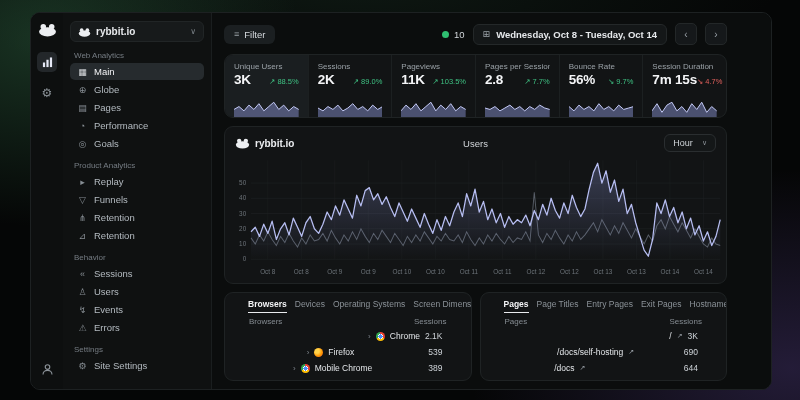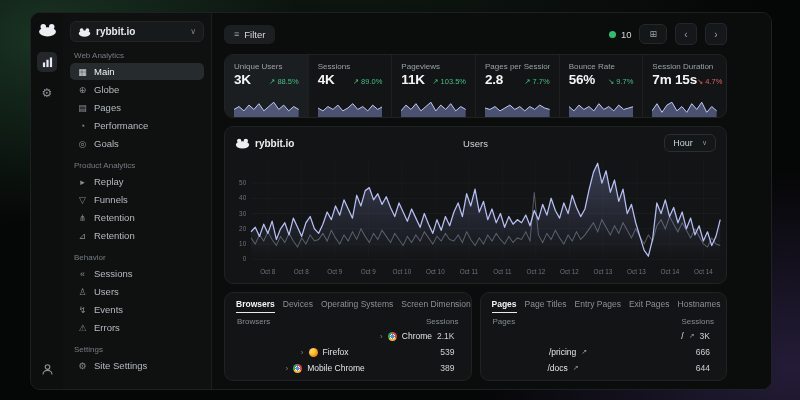--- a/index.html
+++ b/index.html
@@ -58,21 +58,21 @@
   .chart-head{position:relative;display:flex;align-items:center;padding:7px 10px 1px;}
   .brand{display:flex;gap:5px;align-items:center;font-size:10px;font-weight:bold;color:#eceef1;}
   .brand svg{width:15px;height:12px;fill:#eceef1;}
   .chart-title{position:absolute;left:50%;transform:translateX(-50%);font-size:9.5px;color:#d3d7db;}
   .btn-hour{margin-left:auto;display:flex;gap:9px;align-items:center;border:1px solid #2a2e30;border-radius:6px;padding:3px 8px;font-size:9px;color:#ced3d7;background:#141718;}
   .btn-hour .chev{color:#8a9197;font-size:7px;}
   .chart-body{flex:1;}
   .chart-body svg{display:block;width:100%;height:100%;}
   
   .panels{display:flex;gap:8px;flex:1;min-height:0;}
-  .panel{flex:1;background:#121415;border:1px solid #1f2324;border-radius:9px;padding:6px 11px 5px;display:flex;flex-direction:column;min-width:0;overflow:hidden;}
+  .panel{flex:1;background:#121415;border:1px solid #1f2324;border-radius:9px;padding:6px 23px 5px;display:flex;flex-direction:column;min-width:0;overflow:hidden;}
   .tabs{display:flex;gap:8px;align-items:flex-start;font-size:8.5px;color:#8b9298;}
   .tab{padding-bottom:3px;white-space:nowrap;}
   .tab.active{color:#f3f4f6;font-weight:bold;border-bottom:1.5px solid #e9ebee;}
   .expand{margin-left:auto;color:#8b9298;font-size:9.5px;}
   .cols{display:flex;justify-content:space-between;font-size:8px;color:#868d93;margin:4px 1px 3px;}
   .rows{display:flex;flex-direction:column;gap:2px;}
   .row{position:relative;height:14px;display:flex;align-items:center;gap:5px;padding:0 5px;font-size:8.5px;color:#e3e6e9;}
   .bar{position:absolute;left:0;top:0;bottom:0;background:#343b59;border-radius:3px;}
   .row>*{position:relative;z-index:1;}
   .rchev{color:#7d848b;font-size:8px;}
@@ -197,20 +197,21 @@
           <span class="fico">≡</span>
           <span>Filter</span>
         </div>
         <div class="tb-right">
           <div class="live">
             <span class="dot"></span>
             <span>10</span>
           </div>
           <div class="btn-date">
             <span class="cal">⊞</span>
+            <span>Wednesday, Oct 8 - Tuesday, Oct 14</span>
           </div>
           <div class="btn-sq">
               <span>‹</span>
             </div>
           <div class="btn-sq">
               <span>›</span>
             </div>
         </div>
       </div>
 
@@ -227,21 +228,21 @@
             <div class="spark">
               <svg viewBox="0 0 100 20" preserveAspectRatio="none">
                 <path d="M0.0,11.6 L7.7,8.4 L15.4,13.2 L23.1,6.8 L30.8,11.6 L38.5,5.2 L46.2,13.2 L53.8,8.4 L61.5,3.6 L69.2,11.6 L76.9,6.8 L84.6,13.2 L92.3,8.4 L100.0,11.6 L100,20 L0,20 Z" fill="rgba(146,155,224,0.45)"></path>
                 <path d="M0.0,11.6 L7.7,8.4 L15.4,13.2 L23.1,6.8 L30.8,11.6 L38.5,5.2 L46.2,13.2 L53.8,8.4 L61.5,3.6 L69.2,11.6 L76.9,6.8 L84.6,13.2 L92.3,8.4 L100.0,11.6" fill="none" stroke="#c4caf6" stroke-width="1" vector-effect="non-scaling-stroke"></path>
               </svg>
             </div>
           </div>
           <div class="stat">
             <div class="lbl">Sessions</div>
             <div class="valrow">
-              <span class="val">4K</span>
+              <span class="val">2K</span>
               <span class="chg good">
                 <span>↗</span>
                 <span>89.0%</span>
               </span>
             </div>
             <div class="spark">
               <svg viewBox="0 0 100 20" preserveAspectRatio="none">
                 <path d="M0.0,10.0 L7.7,13.2 L15.4,8.4 L23.1,11.6 L30.8,6.8 L38.5,13.2 L46.2,10.0 L53.8,5.2 L61.5,11.6 L69.2,8.4 L76.9,13.2 L84.6,6.8 L92.3,11.6 L100.0,8.4 L100,20 L0,20 Z" fill="rgba(146,155,224,0.45)"></path>
                 <path d="M0.0,10.0 L7.7,13.2 L15.4,8.4 L23.1,11.6 L30.8,6.8 L38.5,13.2 L46.2,10.0 L53.8,5.2 L61.5,11.6 L69.2,8.4 L76.9,13.2 L84.6,6.8 L92.3,11.6 L100.0,8.4" fill="none" stroke="#c4caf6" stroke-width="1" vector-effect="non-scaling-stroke"></path>
               </svg>
@@ -441,24 +442,24 @@
               <span>Sessions</span>
             </div>
             <div class="rows">
               <div class="row">
                 <div class="bar" style="width: 100%;"></div>
                 <span>/</span>
                 <span class="linkico">↗</span>
                 <span class="vcell">3K</span>
               </div>
               <div class="row">
-                <div class="bar" style="width: 22.2%;"></div>
-                <span>/pricing</span>
+                <div class="bar" style="width: 23%;"></div>
+                <span>/docs/self-hosting</span>
                 <span class="linkico">↗</span>
-                <span class="vcell">666</span>
+                <span class="vcell">690</span>
               </div>
               <div class="row">
                 <div class="bar" style="width: 21.5%;"></div>
                 <span>/docs</span>
                 <span class="linkico">↗</span>
                 <span class="vcell">644</span>
               </div>
             </div>
           </div>
       </div>

